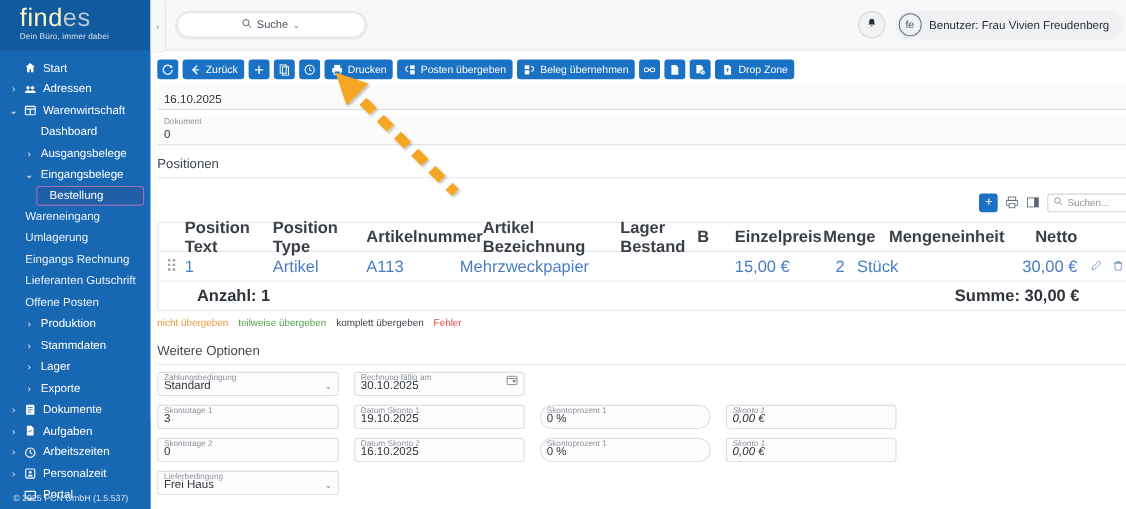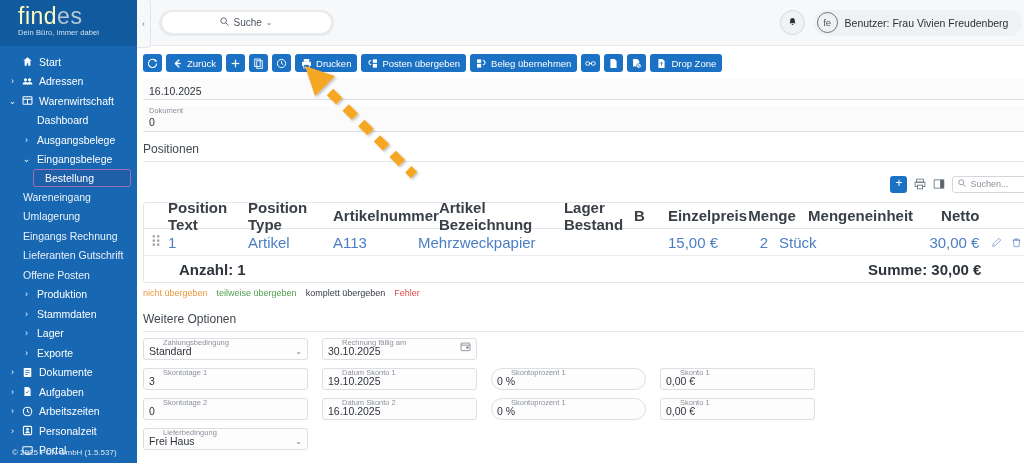--- a/index.html
+++ b/index.html
@@ -236,29 +236,29 @@
   .wo-title { font-size: 12px; color: #41484f; padding: 14px 0 5px 6px; }
   .wo-grid { padding: 6px 14px 0 6px; }
   .wo-row { display: flex; gap: 14px; margin-bottom: 8px; }
   .wo-field {
     position: relative; height: 22px;
     border: 1px solid #dcdee1; border-radius: 3px;
     background: #fdfdfd;
     display: flex; align-items: flex-end;
   }
   .wo-field .flabel {
-    position: absolute; left: 19px; top: -1px; font-size: 7.5px; color: #8b929b;
+    position: absolute; left: 5px; top: -1px; font-size: 7.5px; color: #8b929b;
     background: transparent;
   }
   .wo-field .val { font-size: 10.5px; color: #2e343b; padding: 0 0 2px 5px; }
   .wo-field .fend { position: absolute; right: 5px; bottom: 3px; color: #7b838c; }
   .w-a { flex: 0 0 165px; }
   .w-b { flex: 0 0 155px; }
   .w-c { flex: 0 0 155px; border-radius: 11px; }
-  .w-d { flex: 0 0 155px; }
+  .w-d { flex: 0 0 155px; font-style: italic; }
   .chev { font-size: 8px; color: #6f7780; }
 
   
   .scrollbar {
     position: absolute; right: 3px; top: 278px;
     width: 5px; height: 170px; border-radius: 3px;
     background: #c9ccd0;
   }
 
   

